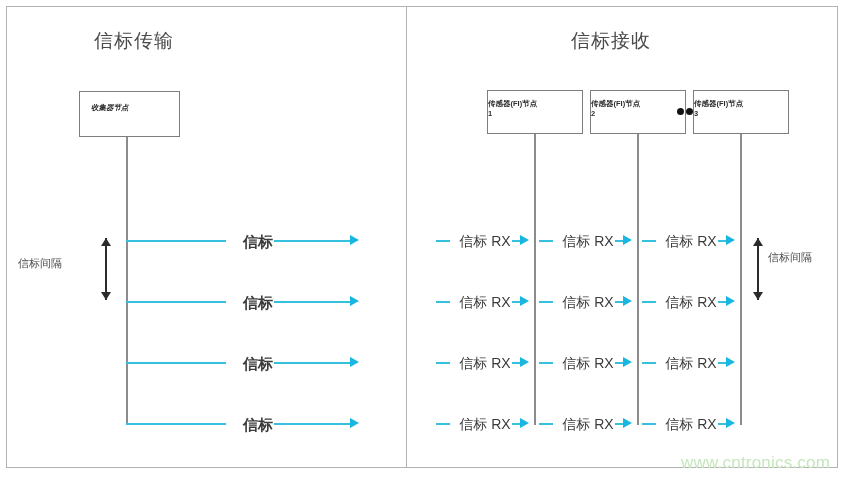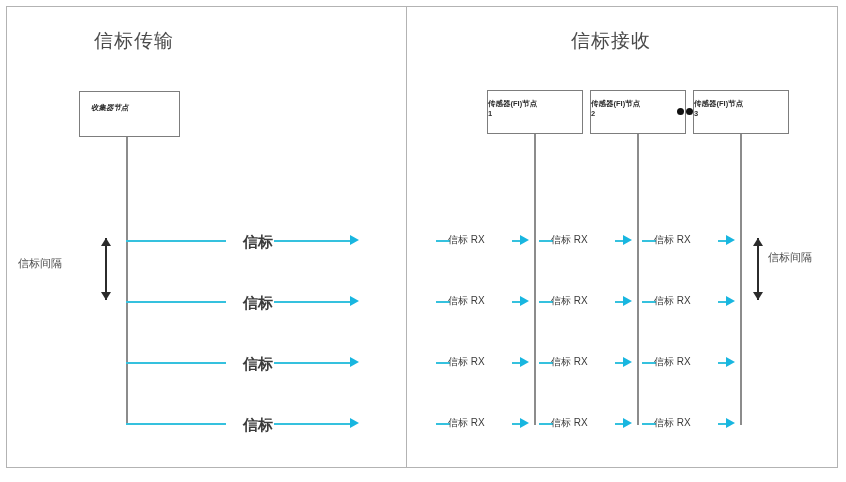--- a/index.html
+++ b/index.html
@@ -147,25 +147,25 @@
   .rx-row .rx-dash {
     position: absolute;
     left: 6px;
     top: 7px;
     width: 14px;
     height: 2px;
     background: #35c1de;
   }
   .rx-row .rx-label {
     position: absolute;
-    left: 18px;
+    left: 26px;
     top: 0px;
     width: 58px;
-    text-align: left;
-    font-size: 10px;
+    text-align: center;
+    font-size: 14px;
     color: #3b3b3b;
     white-space: nowrap;
   }
   .rx-row .rx-tail {
     position: absolute;
     left: 82px;
     top: 7px;
     width: 10px;
     height: 2px;
     background: #35c1de;
@@ -369,13 +369,14 @@
     <div class="arrow-head"></div>
   </div>
 
   <div class="interval" id="interval-right">
     <div class="shaft"></div>
     <div class="cap-up"></div>
     <div class="cap-down"></div>
   </div>
   <div class="interval-label" id="interval-label-right">信标间隔</div>
 
+  <div id="watermark">www.cntronics.com</div>
 </div>
 
 </body></html>

